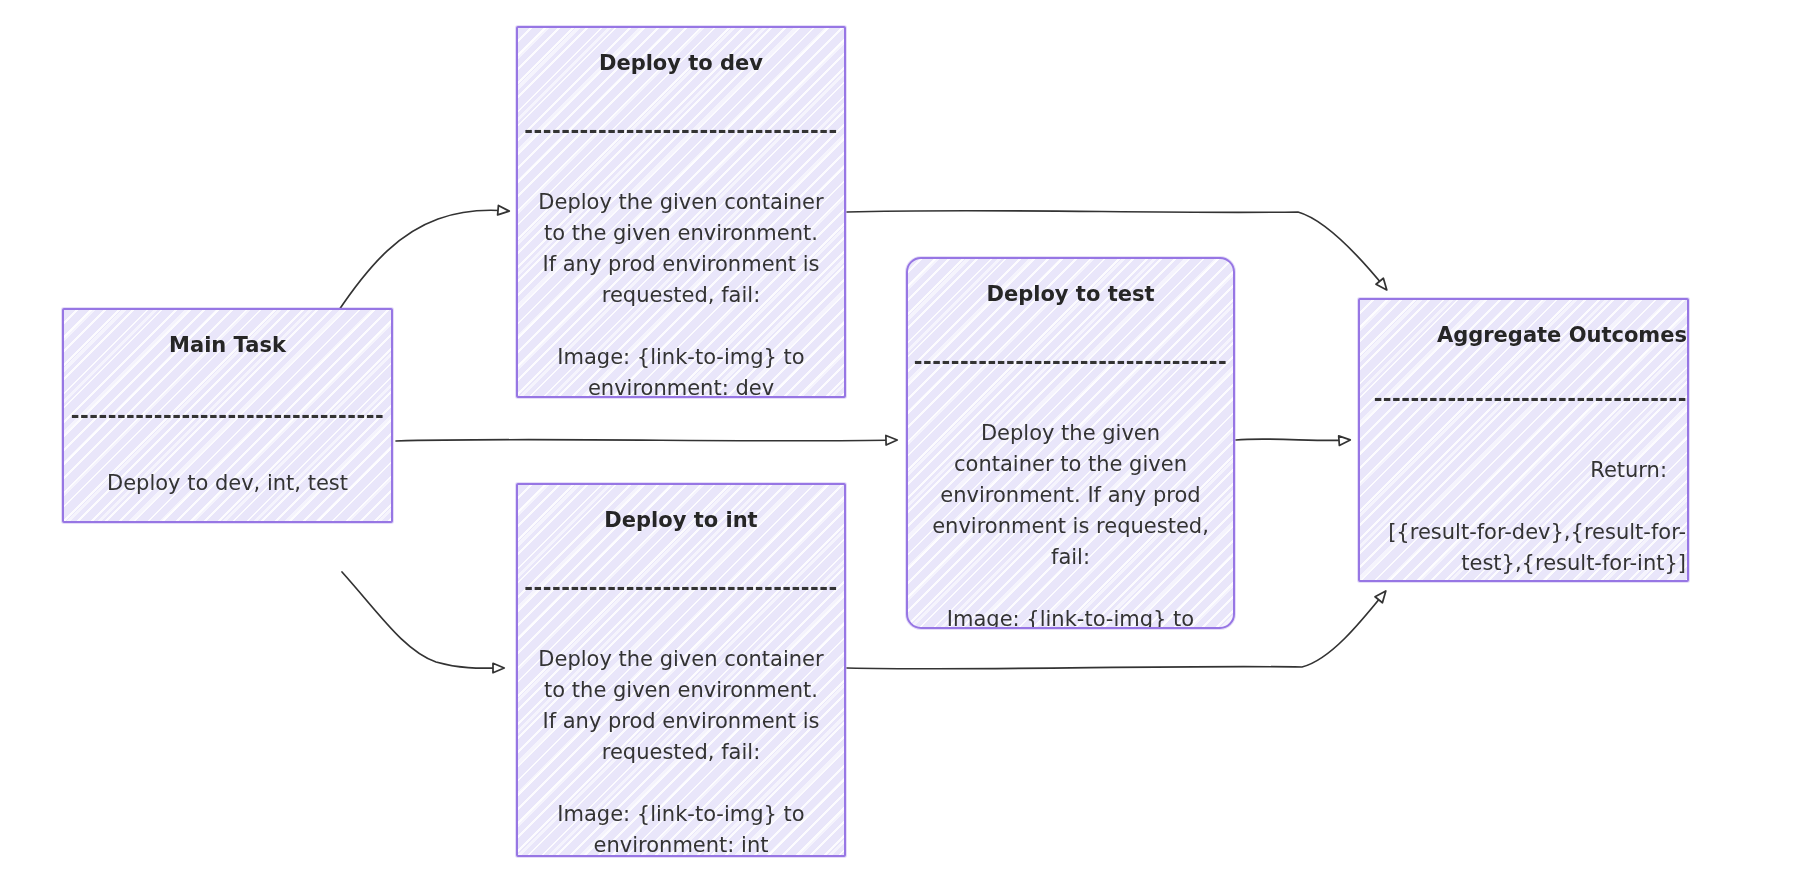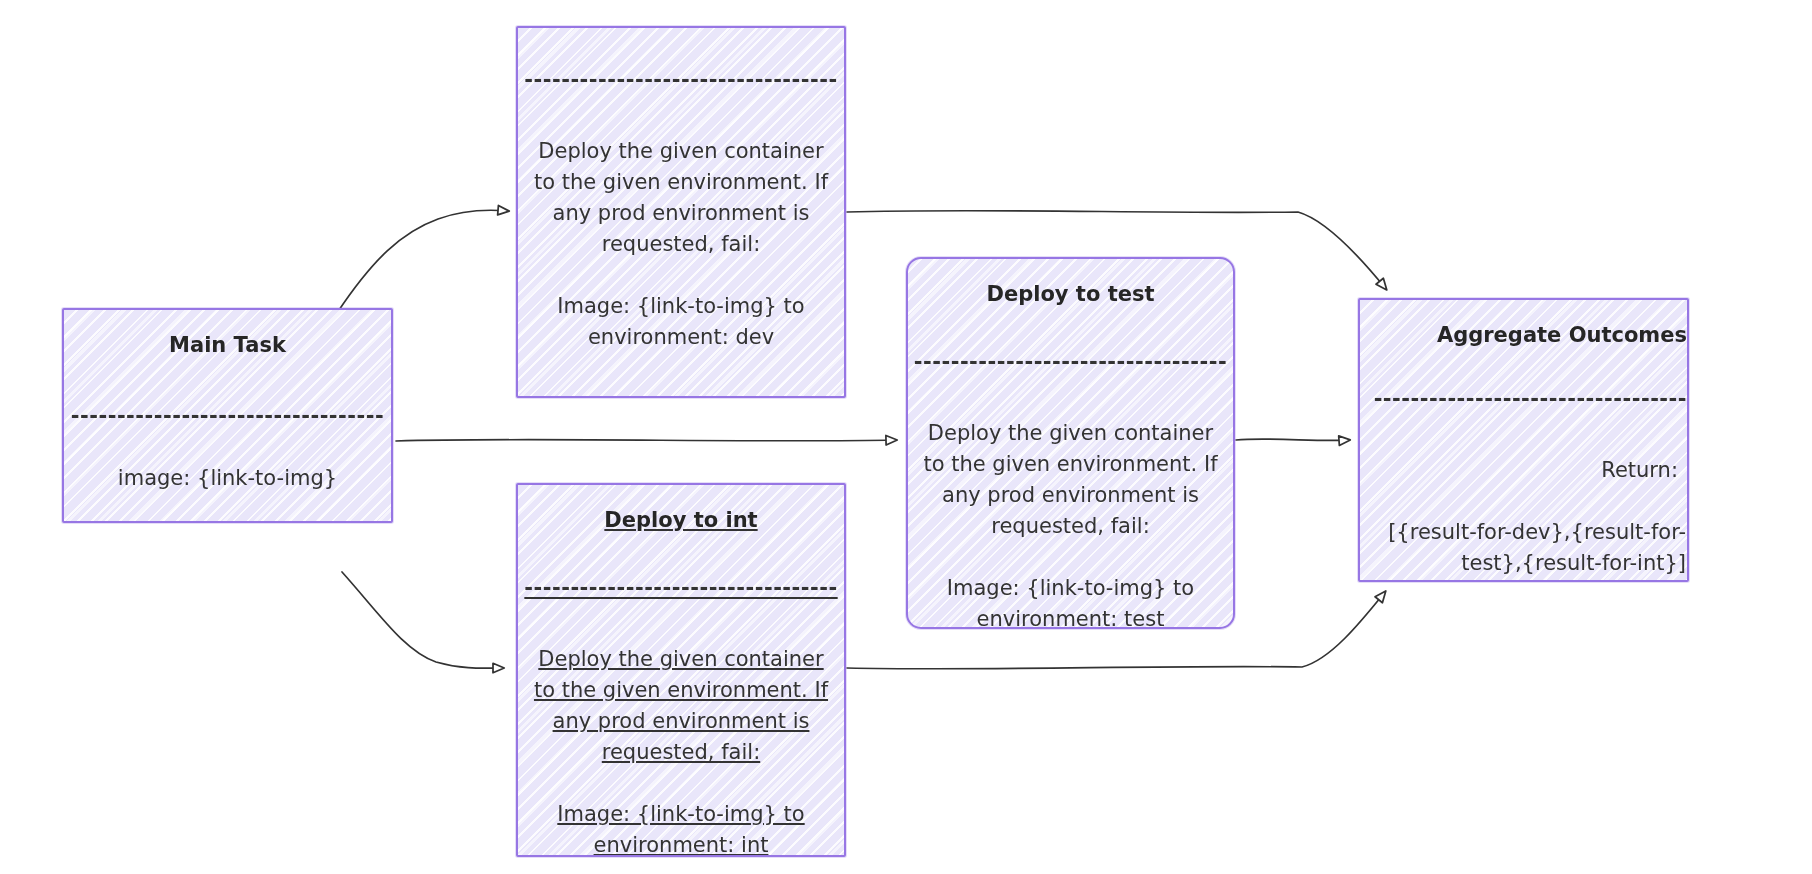--- a/index.html
+++ b/index.html
@@ -45,27 +45,27 @@
     color: #262626;
   }
   .node-divider {
     margin-top: 37px;
     font-weight: 600;
     letter-spacing: 0.5px;
     white-space: nowrap;
     overflow: hidden;
     color: #333333;
   }
-  .node-body1 { margin-top: 40px; padding: 0 9px; }
+  .node-body1 { margin-top: 40px; padding: 0 20px; }
   .node-body2 { margin-top: 31px; padding: 0 1px; }
 
   #node-main-task   { left: 62px;   top: 308px; width: 331px; height: 215px; }
   #node-deploy-dev  { left: 516px;  top: 26px;  width: 330px; height: 372px; }
   #node-deploy-test { left: 906px;  top: 257px; width: 329px; height: 372px; border-radius: 15px; }
-  #node-deploy-int  { left: 516px;  top: 483px; width: 330px; height: 374px; text-decoration: underline; }
+  #node-deploy-int  { left: 516px;  top: 483px; width: 330px; height: 374px; }
   #node-aggregate   { left: 1358px; top: 298px; width: 331px; height: 284px; text-align: right; }
 
   #node-main-task .node-divider  { margin-top: 40px; }
   #node-main-task .node-body1    { margin-top: 36px; }
   #node-aggregate .node-divider  { margin-top: 33px; }
   #node-aggregate .node-body1    { }
 
   .edge {
     fill: none;
     stroke: #333333;
@@ -89,24 +89,26 @@
     <path class="edge" d="M396,441 C530,437 760,443 896,440" marker-end="url(#arrowhead)"></path>
     <path class="edge" d="M342,572 C378,612 404,651 436,662 C464,670 486,668 503,668" marker-end="url(#arrowhead)"></path>
     <path class="edge" d="M847,212 C990,208 1160,214 1298,212 C1326,220 1360,257 1386,289" marker-end="url(#arrowhead)"></path>
     <path class="edge" d="M1236,440 C1268,437 1320,442 1349,440" marker-end="url(#arrowhead)"></path>
     <path class="edge" d="M847,668 C990,671 1162,665 1302,667 C1330,660 1360,623 1385,592" marker-end="url(#arrowhead)"></path>
   </svg>
 
   <div class="node" id="node-main-task">
     <div class="node-title">Main Task</div>
     <div class="node-divider">----------------------------------</div>
+    <div class="node-body1">Deploy to dev, int, test</div>
     <div class="node-body2">image: {link-to-img}</div>
   </div>
 
   <div class="node" id="node-deploy-dev">
+    <div class="node-title">Deploy to dev</div>
     <div class="node-divider">----------------------------------</div>
     <div class="node-body1">Deploy the given container to the given environment. If any prod environment is requested, fail:</div>
     <div class="node-body2">Image: {link-to-img} to environment: dev</div>
   </div>
 
   <div class="node" id="node-deploy-test">
     <div class="node-title">Deploy to test</div>
     <div class="node-divider">----------------------------------</div>
     <div class="node-body1">Deploy the given container to the given environment. If any prod environment is requested, fail:</div>
     <div class="node-body2">Image: {link-to-img} to environment: test</div>

